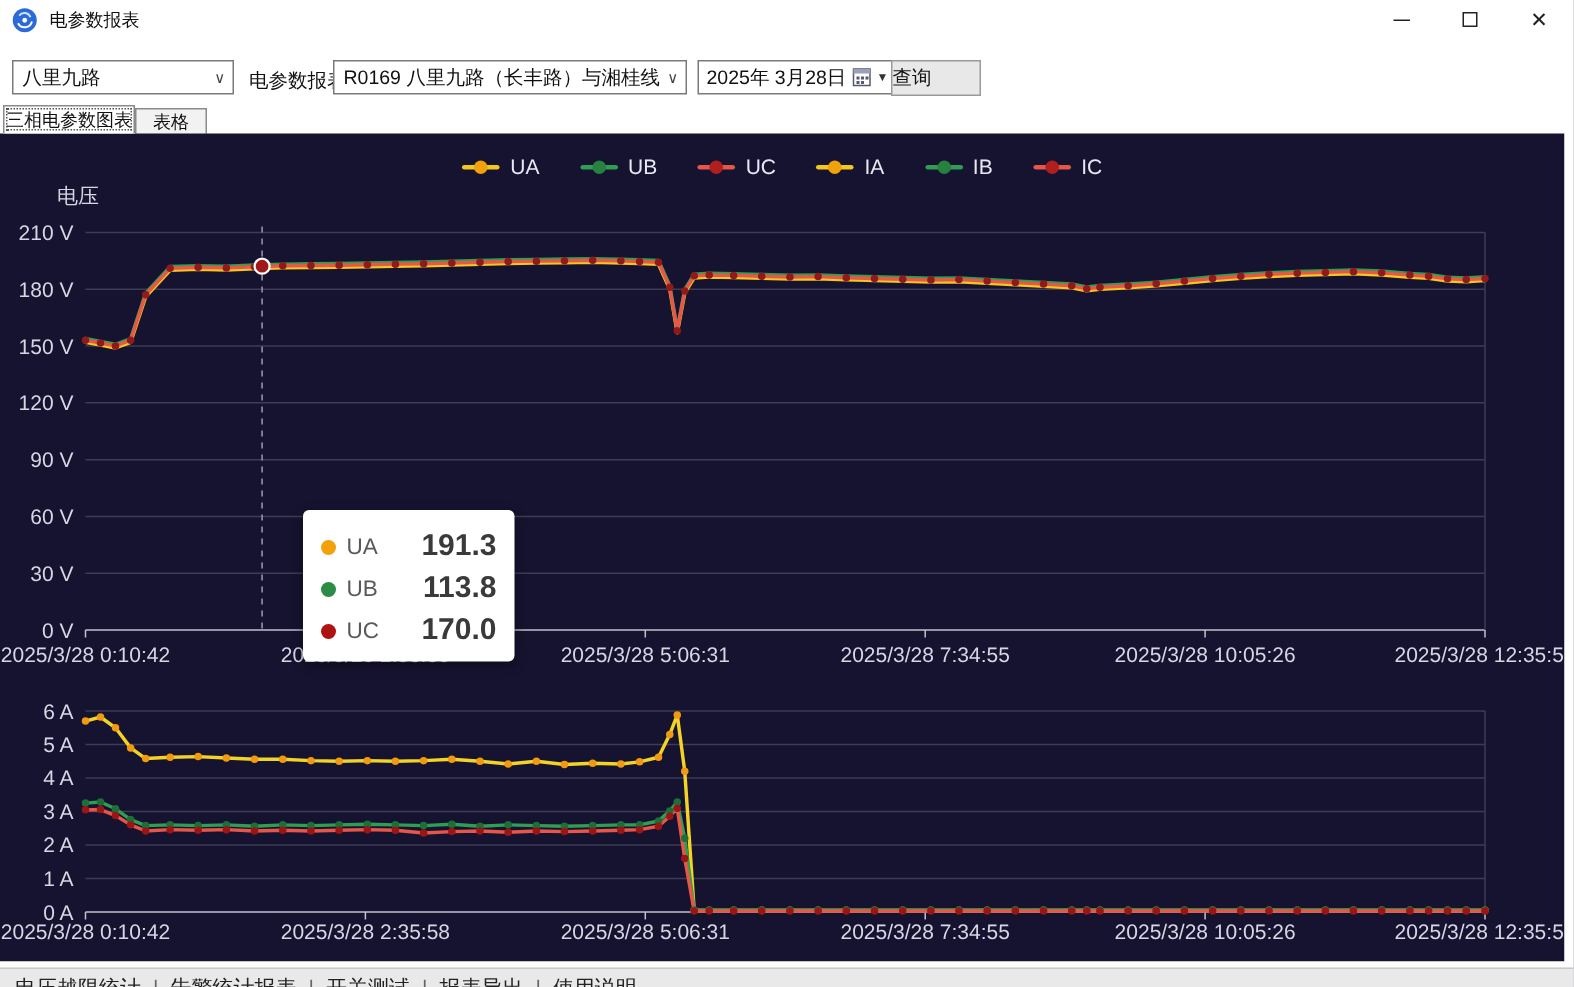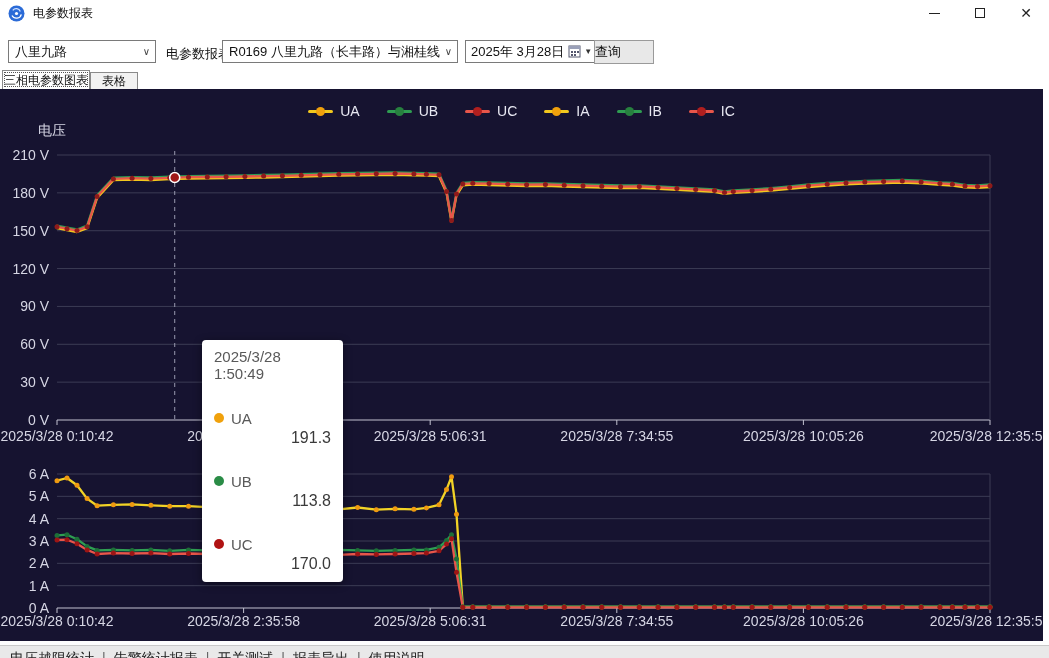--- a/index.html
+++ b/index.html
@@ -53,21 +53,21 @@
   .chart-title { position:absolute; left:38px; top:33px; font-size:14px; color:#d6d6e4; }
   svg.chartsvg { position:absolute; left:0; top:0; }
 
   
   .tooltip { position:absolute; left:202px; top:251px; width:141px; background:#fff;
              border-radius:4px; box-shadow:0 2px 8px rgba(0,0,0,.45); padding:8px 12px 9px 12px; z-index:5; }
   .tooltip .time { font-size:15px; color:#595959; margin-bottom:7px; }
   .tt-row { display:flex; align-items:center; margin-top:5px; }
   .tt-dot { width:10px; height:10px; border-radius:50%; margin-right:7px; }
   .tt-name { font-size:15px; color:#595959; }
-  .tt-val { margin-left:auto; font-size:16px; font-weight:normal; color:#3a3a3a;margin-top:40px; }
+  .tt-val { margin-left:auto; font-size:20px; font-weight:bold; color:#3a3a3a; }
 
   
   .white-strip { position:absolute; left:0; top:641px; width:1049px; height:4px; background:#fdfdfd; }
   .statusbar { position:absolute; left:0; top:645px; width:1049px; height:13px; background:#e9e9e9;
                border-top:1px solid #c9c9c9; overflow:hidden; white-space:nowrap;
                font-size:14px; line-height:20px; color:#222; padding:2px 0 0 2px; }
   .status-item { padding:0 8px; }
   .status-sep { color:#666; }
   .right-sliver { position:absolute; left:1043px; top:89px; width:6px; height:552px; background:#fff; }
 </style>
@@ -471,21 +471,20 @@
         <div class="legend-item">
           <span class="legend-marker" style="background: rgb(232, 86, 74);">
             <span class="dot" style="background: rgb(176, 31, 31);"></span>
           </span>
           <span class="legend-label">IC</span>
         </div>
       </div>
     <div class="chart-title">电压</div>
 
     <div class="tooltip">
-      <div class="time">2025/3/28 1:50:49</div>
       <div id="tooltip-rows">
           <div class="tt-row">
             <span class="tt-dot" style="background: rgb(240, 161, 12);"></span>
             <span class="tt-name">UA</span>
             <span class="tt-val">191.3</span>
           </div>
           <div class="tt-row">
             <span class="tt-dot" style="background: rgb(42, 140, 70);"></span>
             <span class="tt-name">UB</span>
             <span class="tt-val">113.8</span>

